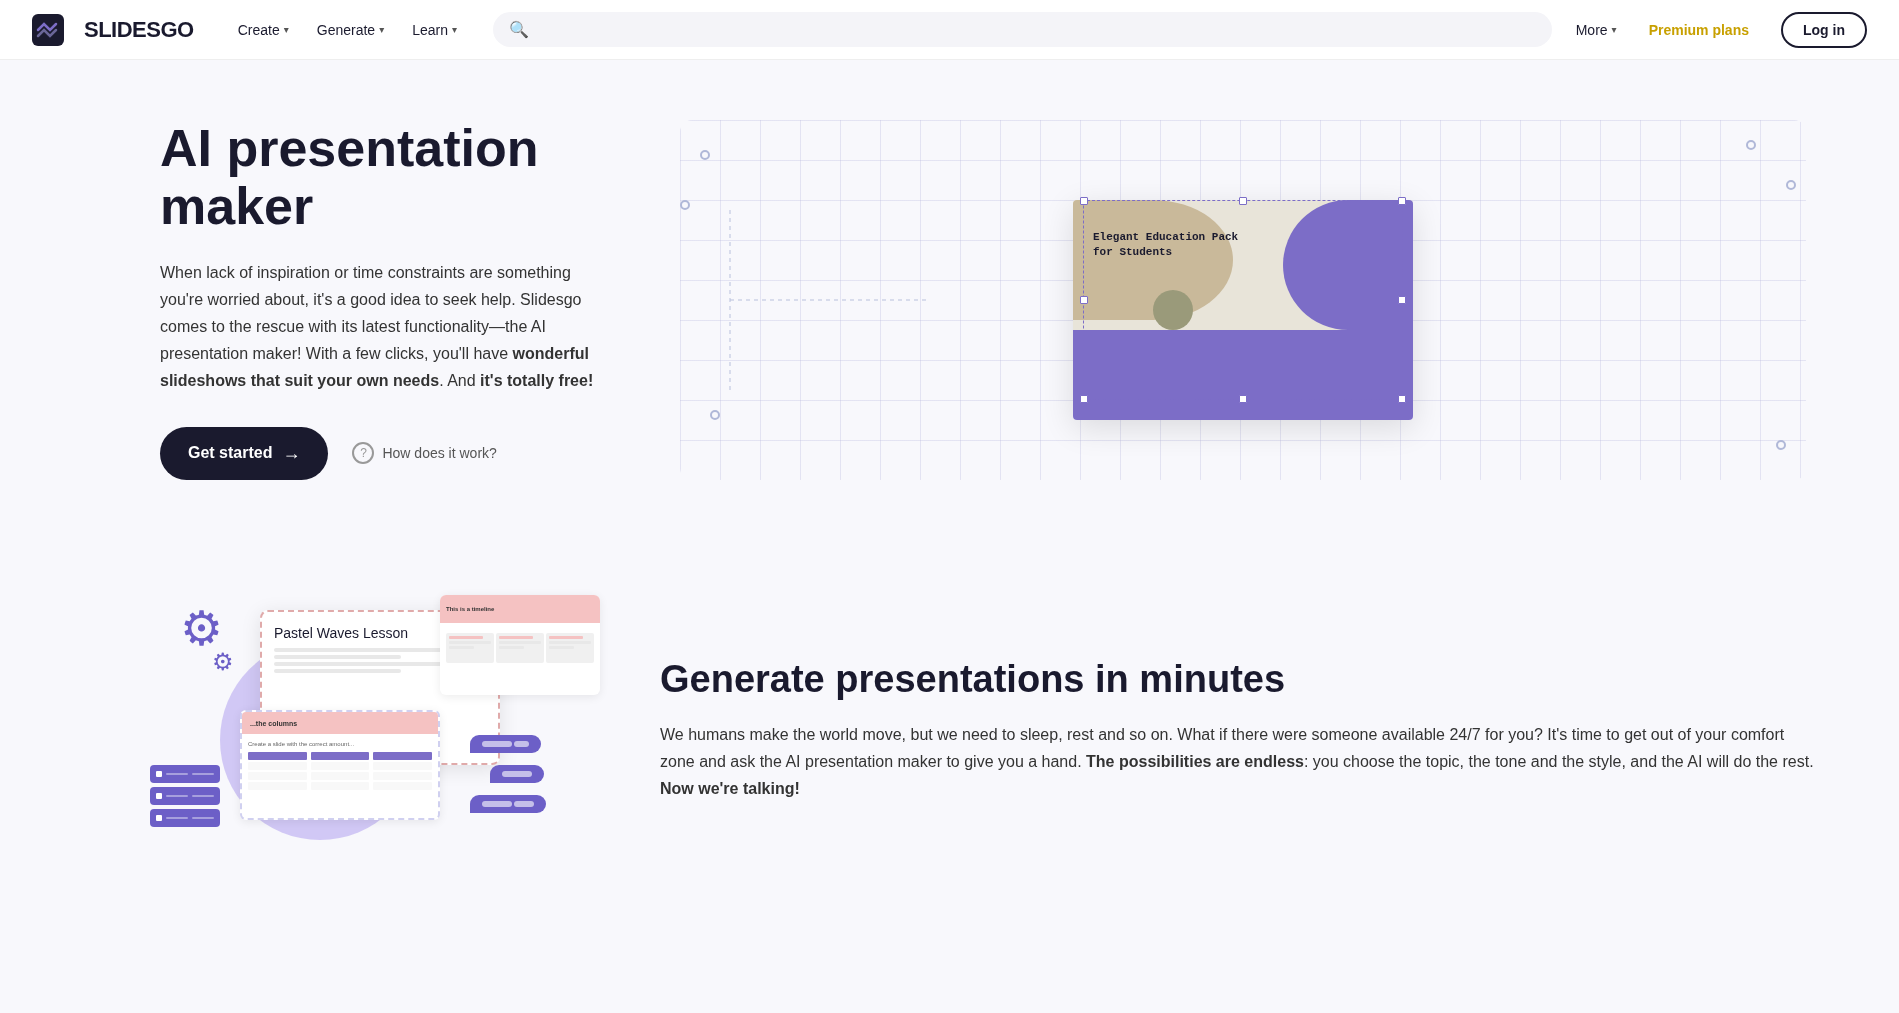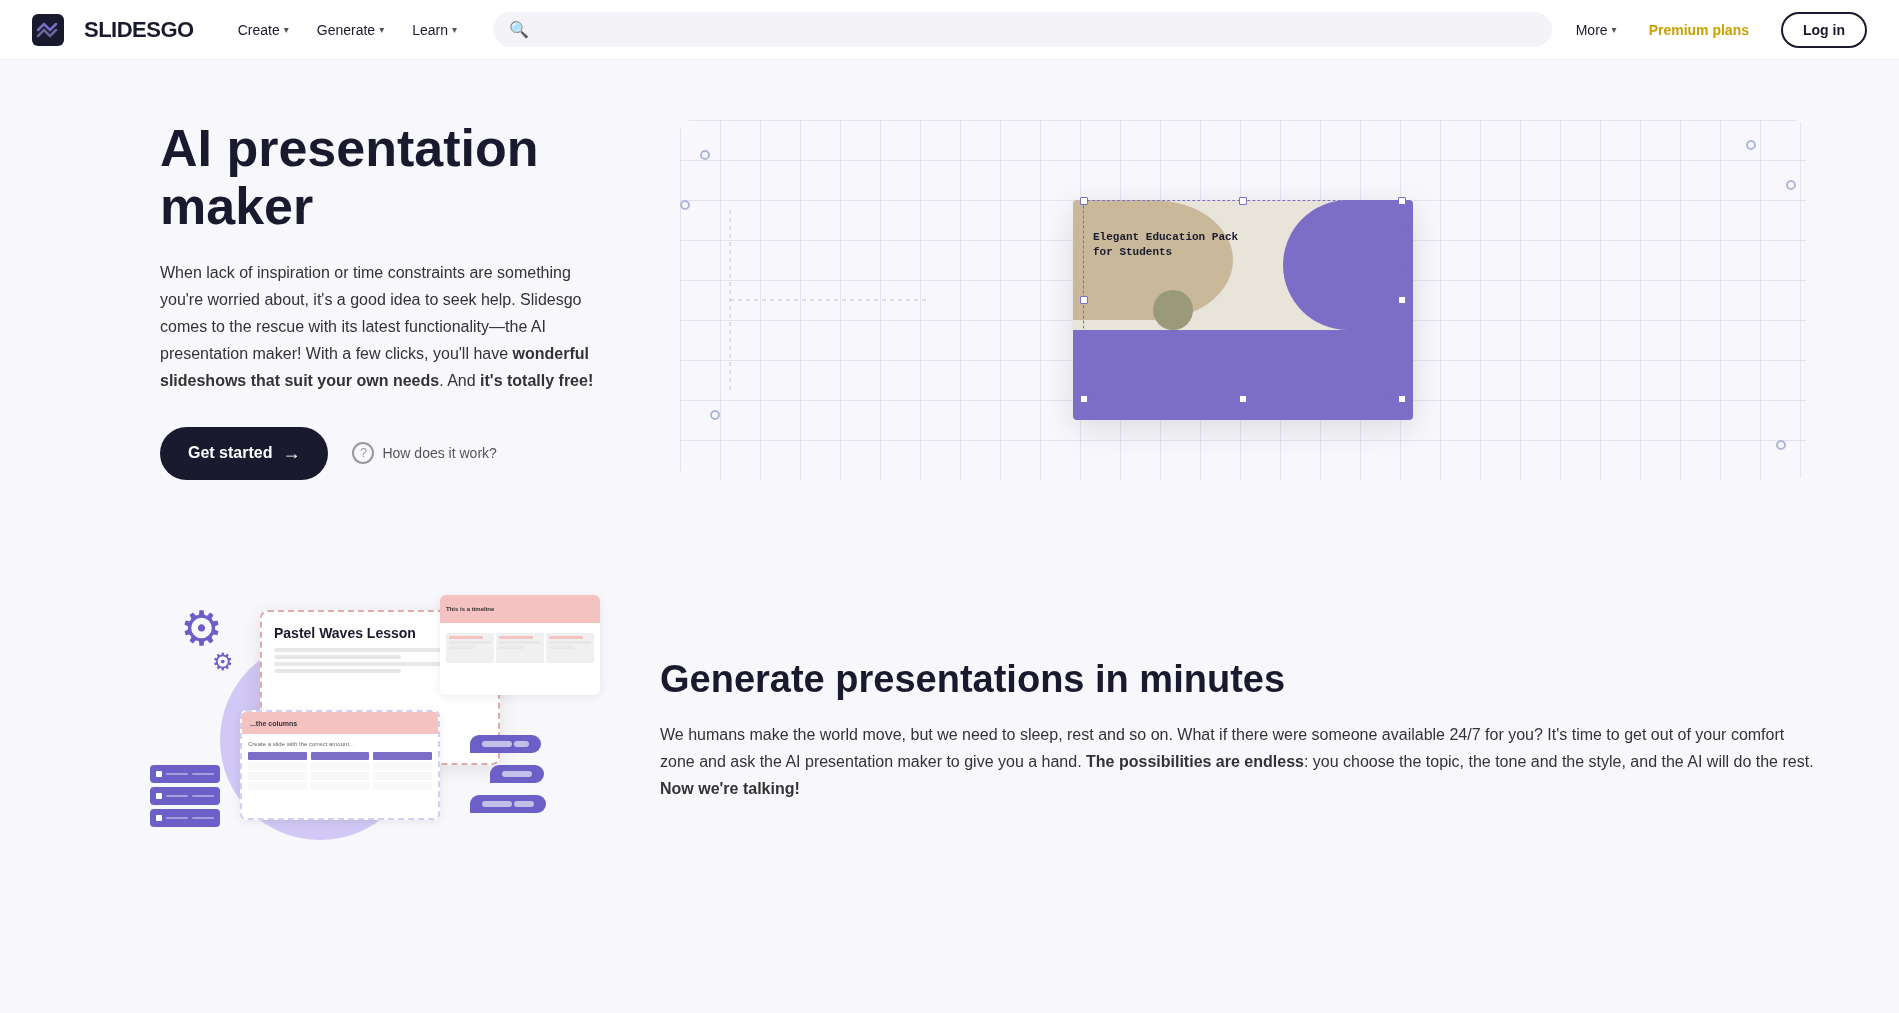--- a/index.html
+++ b/index.html
@@ -157,21 +157,21 @@
       position: absolute; top: 55px; left: 50px; font-size: 28px; color: #6c5fc7;
     }
     .main-slide {
       position: absolute; top: 30px; left: 100px;
       width: 240px; height: 155px;
       background: #fff; border-radius: 8px;
       box-shadow: 0 4px 20px rgba(0,0,0,0.1);
       border: 2px dashed #e0aaaa;
       overflow: hidden; padding: 12px;
     }
-    .main-slide-title { font-size: 14px; font-weight: 700; color: #1a1a2e; line-height: 1.3; margin-bottom: 6px; }
+    .main-slide-title { font-size: 14px; font-weight: 400; color: #1a1a2e; line-height: 1.3; margin-bottom: 6px; }
     .slide-lines { display: flex; flex-direction: column; gap: 3px; }
     .slide-line { height: 4px; border-radius: 2px; background: #e8e8e8; }
     .slide-line.short { width: 60%; }
     .mini-slide1 {
       position: absolute; top: 15px; left: 280px;
       width: 160px; height: 100px;
       background: #fff; border-radius: 6px;
       box-shadow: 0 2px 10px rgba(0,0,0,0.08);
       overflow: hidden;
     }

